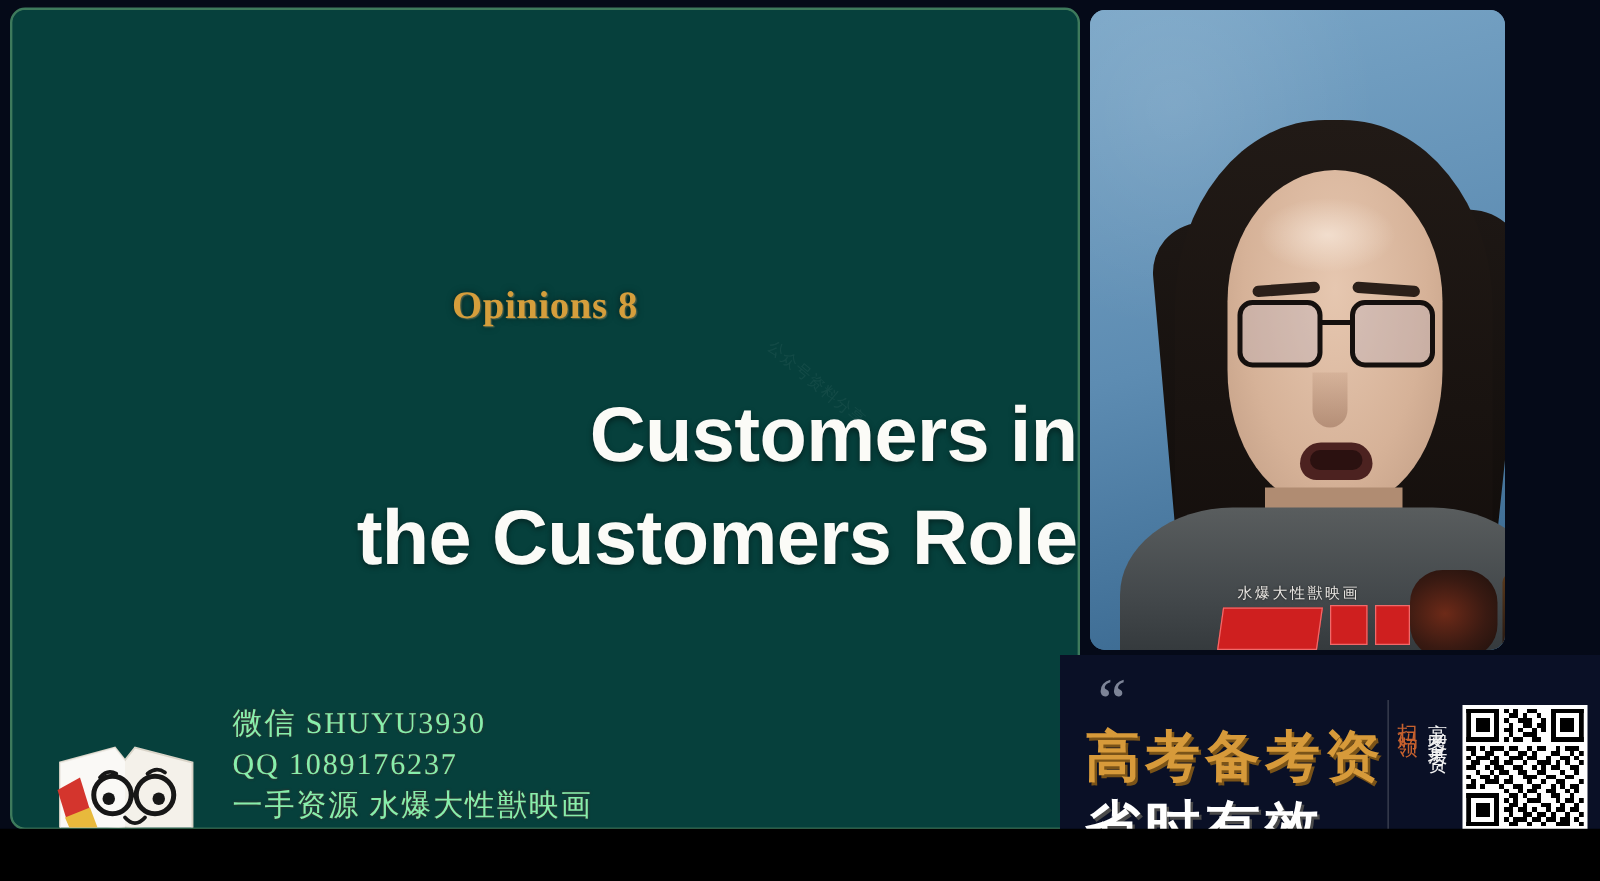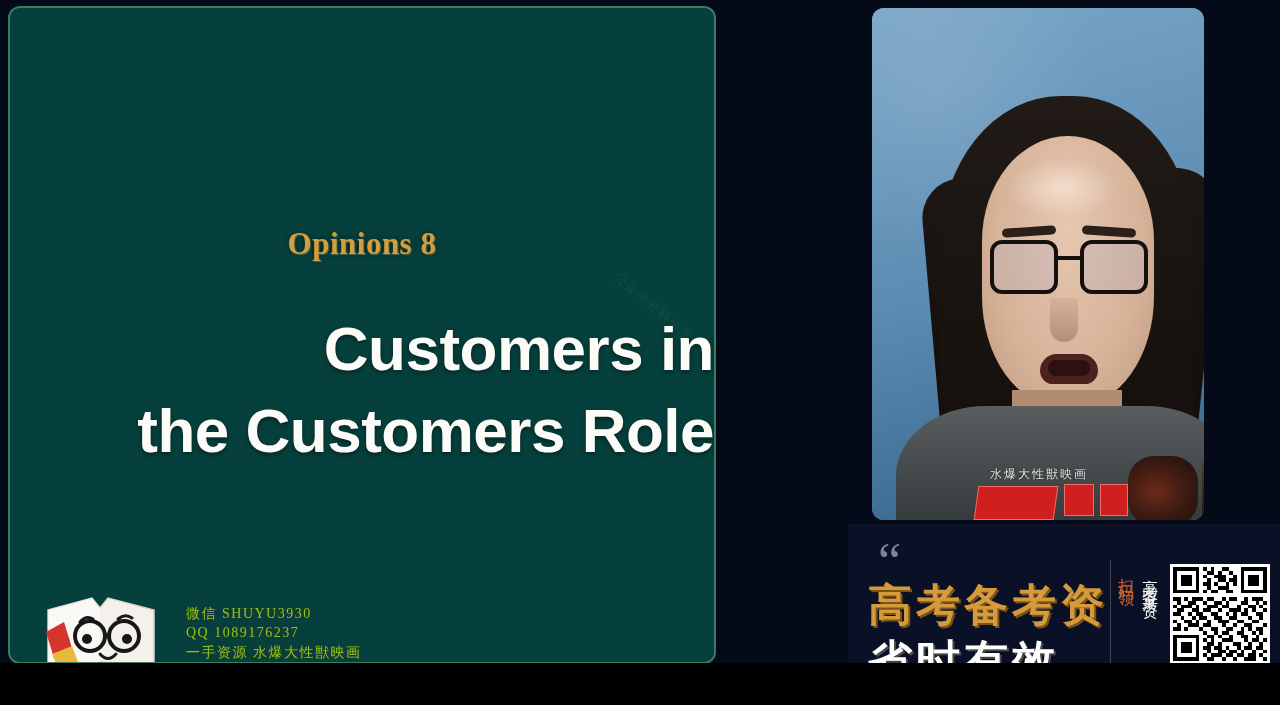--- a/index.html
+++ b/index.html
@@ -14,21 +14,21 @@
     background: #050a18;
     overflow: hidden;
     font-family: "Liberation Sans", sans-serif;
   }
 
   
   #slide-panel {
     position: absolute;
     left: 8px;
     top: 6px;
-    width: 708px;
+    width: 856px;
     height: 658px;
     background: #06403c;
     border: 2px solid #3e7a5c;
     border-radius: 12px;
     box-sizing: border-box;
     overflow: hidden;
   }
   #slide-inner {
     position: absolute;
     inset: 0;
@@ -90,23 +90,23 @@
     left: 32px;
     bottom: -8px;
     width: 118px;
     height: 78px;
   }
   #contact-watermark {
     position: absolute;
     left: 176px;
     bottom: 0px;
     font-family: "Liberation Serif", serif;
-    font-size: 14px;
+    font-size: 24px;
     line-height: 1.38;
-    color: #84cc16;
+    color: #86efac;
     letter-spacing: 1.5px;
     text-shadow: 0 0 2px rgba(160,20,20,0.55);
     white-space: nowrap;
     margin-top: 28px;
   }
   #contact-watermark .wline { display: block; }
 
   
   #bottom-bar {
     position: absolute;

